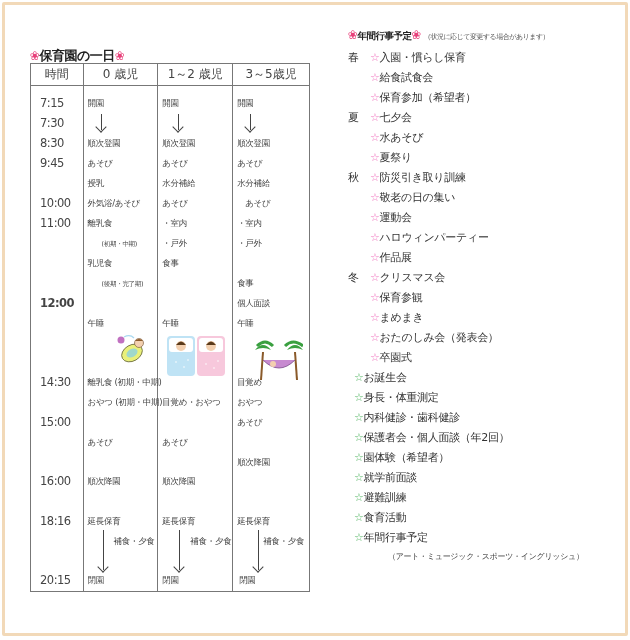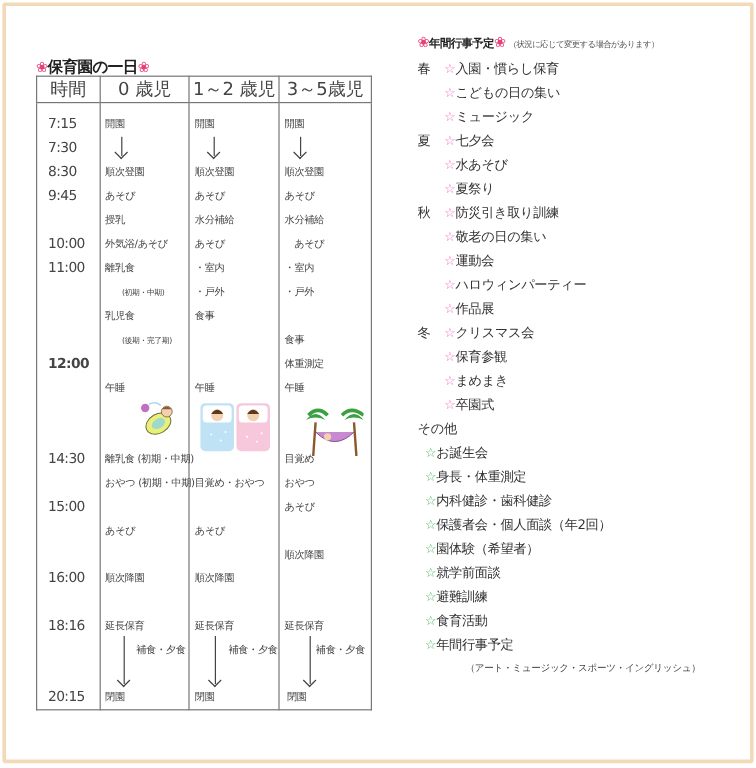--- a/index.html
+++ b/index.html
@@ -13,21 +13,21 @@
   .day-title {
     position: absolute; left: 30px; top: 47px; font-size: 13px; font-weight: bold; color: #222;
     letter-spacing: -0.5px;
   }
   .flower { color: #e8407a; font-size: 12px; }
   table.sched {
     position: absolute; left: 30px; top: 63px; width: 280px;
     border-collapse: collapse; font-size: 10px;
   }
   table.sched th {
-    height: 22px; font-weight: normal; font-size: 15px; color: #444;
+    height: 22px; font-weight: normal; font-size: 12px; color: #444;
     border: 1px solid #777; text-align: center;
   }
   table.sched td { border-left: 1px solid #777; border-right: 1px solid #777; vertical-align: top; }
   table.sched tr.body td { border-bottom: 1px solid #777; height: 505px; position: relative; }
   .col-time { width: 52px; }
   .col-0 { width: 74px; }
   .col-12 { width: 74px; }
   .col-35 { width: 76px; }
   .cell { position: relative; height: 505px; }
   .t { position: absolute; font-size: 11.5px; color: #444; left: 9px; letter-spacing: -0.5px; }
@@ -182,21 +182,21 @@
           <circle cx="18" cy="24" r="3" fill="#f3d0b0"></circle>
         </svg>
       <div class="e" style="left: 4px; top: 12px;">開園</div>
             <div class="e" style="left: 4px; top: 52px;">順次登園</div>
             <div class="e" style="left: 4px; top: 72px;">あそび</div>
             <div class="e" style="left: 4px; top: 92px;">水分補給</div>
             <div class="e" style="left: 12px; top: 112px;">あそび</div>
             <div class="e" style="left: 4px; top: 132px;">・室内</div>
             <div class="e" style="left: 4px; top: 152px;">・戸外</div>
             <div class="e" style="left: 4px; top: 192px;">食事</div>
-            <div class="e" style="left: 4px; top: 212px;">体重測定</div>
+            <div class="e" style="left: 4px; top: 212px;">個人面談</div>
             <div class="e" style="left: 4px; top: 232px;">午睡</div>
             <div class="e" style="left: 4px; top: 291px;">目覚め</div>
             <div class="e" style="left: 4px; top: 311px;">おやつ</div>
             <div class="e" style="left: 4px; top: 331px;">あそび</div>
             <div class="e" style="left: 4px; top: 371px;">順次降園</div>
             <div class="e" style="left: 4px; top: 430px;">延長保育</div>
             <div class="e" style="left: 30px; top: 450px;">補食・夕食</div>
             <div class="e" style="left: 6px; top: 489px;">閉園</div>
           </div>
         </td>
@@ -208,24 +208,24 @@
   <span class="flower">❀</span><span>年間行事予定</span><span class="flower">❀</span>
   <span class="year-note">（状況に応じて変更する場合があります）</span>
 </div>
 
 <div class="events" id="events">
     <div class="ev-row">
       <span class="season">春</span>
       <span class="ev"><span class="star pink">☆</span><span>入園・慣らし保育</span></span>
     </div>
     <div class="ev-row">
-      <span class="ev"><span class="star pink">☆</span><span>こどもの日の集い</span></span>
-    </div>
-    <div class="ev-row">
-      <span class="ev"><span class="star pink">☆</span><span>ミュージック</span></span>
+      <span class="ev"><span class="star pink">☆</span><span>給食試食会</span></span>
+    </div>
+    <div class="ev-row">
+      <span class="ev"><span class="star pink">☆</span><span>保育参加（希望者）</span></span>
     </div>
     <div class="ev-row">
       <span class="season">夏</span>
       <span class="ev"><span class="star pink">☆</span><span>七夕会</span></span>
     </div>
     <div class="ev-row">
       <span class="ev"><span class="star pink">☆</span><span>水あそび</span></span>
     </div>
     <div class="ev-row">
       <span class="ev"><span class="star pink">☆</span><span>夏祭り</span></span>
@@ -250,26 +250,26 @@
       <span class="season">冬</span>
       <span class="ev"><span class="star pink">☆</span><span>クリスマス会</span></span>
     </div>
     <div class="ev-row">
       <span class="ev"><span class="star pink">☆</span><span>保育参観</span></span>
     </div>
     <div class="ev-row">
       <span class="ev"><span class="star pink">☆</span><span>まめまき</span></span>
     </div>
     <div class="ev-row">
+      <span class="ev"><span class="star pink">☆</span><span>おたのしみ会（発表会）</span></span>
+    </div>
+    <div class="ev-row">
       <span class="ev"><span class="star pink">☆</span><span>卒園式</span></span>
     </div>
     <div class="ev-row">
-      <span class="season">その他</span>
-    </div>
-    <div class="ev-row">
       <span class="ev other"><span class="star green">☆</span><span>お誕生会</span></span>
     </div>
     <div class="ev-row">
       <span class="ev other"><span class="star green">☆</span><span>身長・体重測定</span></span>
     </div>
     <div class="ev-row">
       <span class="ev other"><span class="star green">☆</span><span>内科健診・歯科健診</span></span>
     </div>
     <div class="ev-row">
       <span class="ev other"><span class="star green">☆</span><span>保護者会・個人面談（年2回）</span></span>

